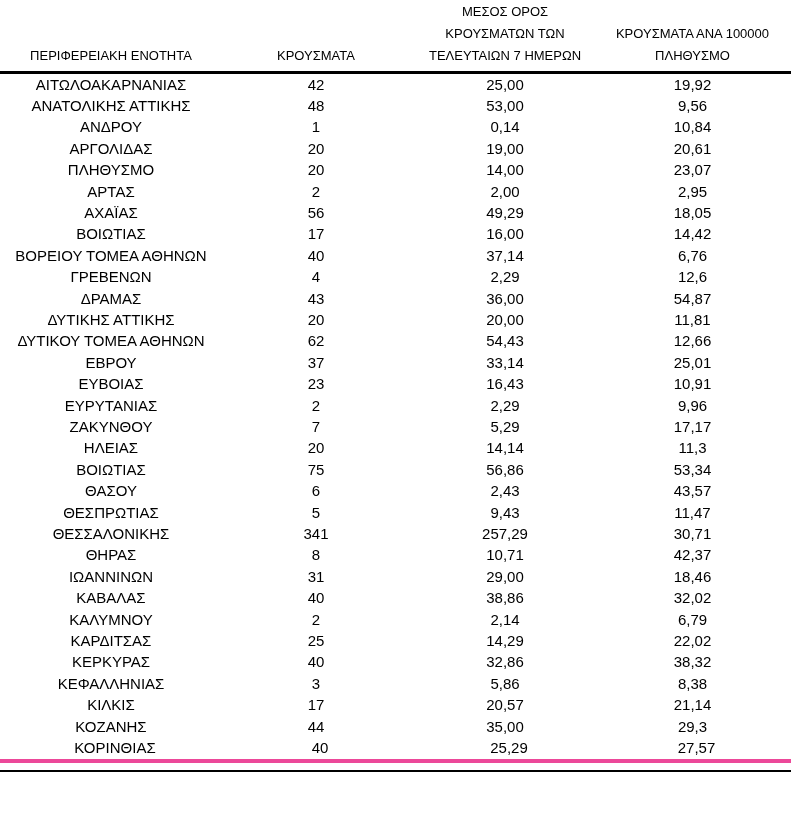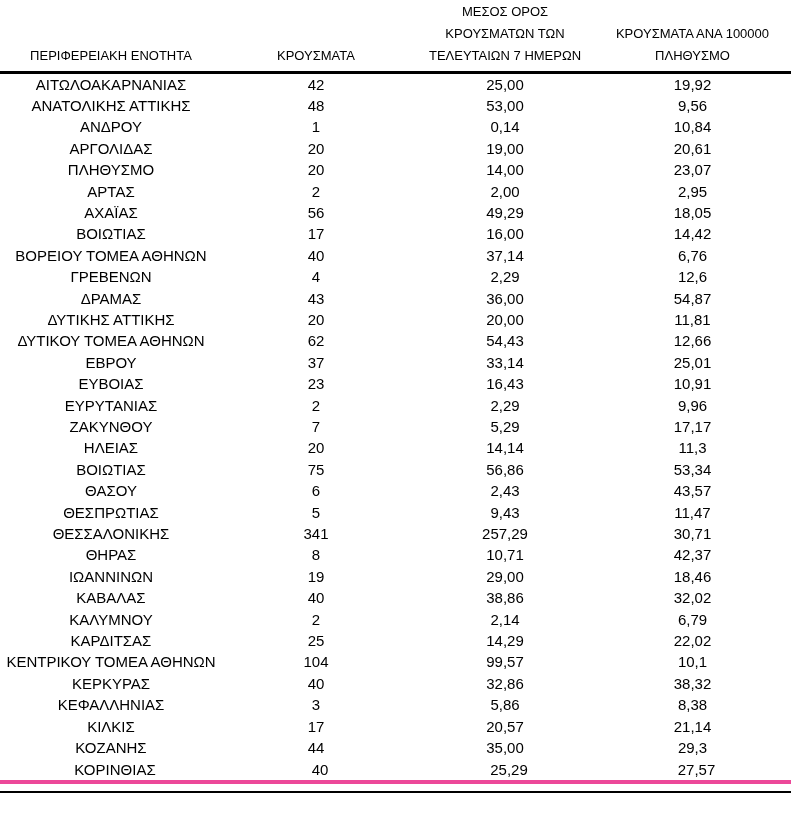--- a/index.html
+++ b/index.html
@@ -237,21 +237,21 @@
   </tr>
         <tr>
     <td>ΘΗΡΑΣ</td>
     <td>8</td>
     <td>10,71</td>
     <td>42,37</td>
     <td class="filler"></td>
   </tr>
         <tr>
     <td>ΙΩΑΝΝΙΝΩΝ</td>
-    <td>19</td>
+    <td>31</td>
     <td>29,00</td>
     <td>18,46</td>
     <td class="filler"></td>
   </tr>
         <tr>
     <td>ΚΑΒΑΛΑΣ</td>
     <td>40</td>
     <td>38,86</td>
     <td>32,02</td>
     <td class="filler"></td>
@@ -264,27 +264,20 @@
     <td class="filler"></td>
   </tr>
         <tr>
     <td>ΚΑΡΔΙΤΣΑΣ</td>
     <td>25</td>
     <td>14,29</td>
     <td>22,02</td>
     <td class="filler"></td>
   </tr>
         <tr>
-    <td>ΚΕΝΤΡΙΚΟΥ ΤΟΜΕΑ ΑΘΗΝΩΝ</td>
-    <td>104</td>
-    <td>99,57</td>
-    <td>10,1</td>
-    <td class="filler"></td>
-  </tr>
-        <tr>
     <td>ΚΕΡΚΥΡΑΣ</td>
     <td>40</td>
     <td>32,86</td>
     <td>38,32</td>
     <td class="filler"></td>
   </tr>
         <tr>
     <td>ΚΕΦΑΛΛΗΝΙΑΣ</td>
     <td>3</td>
     <td>5,86</td>

